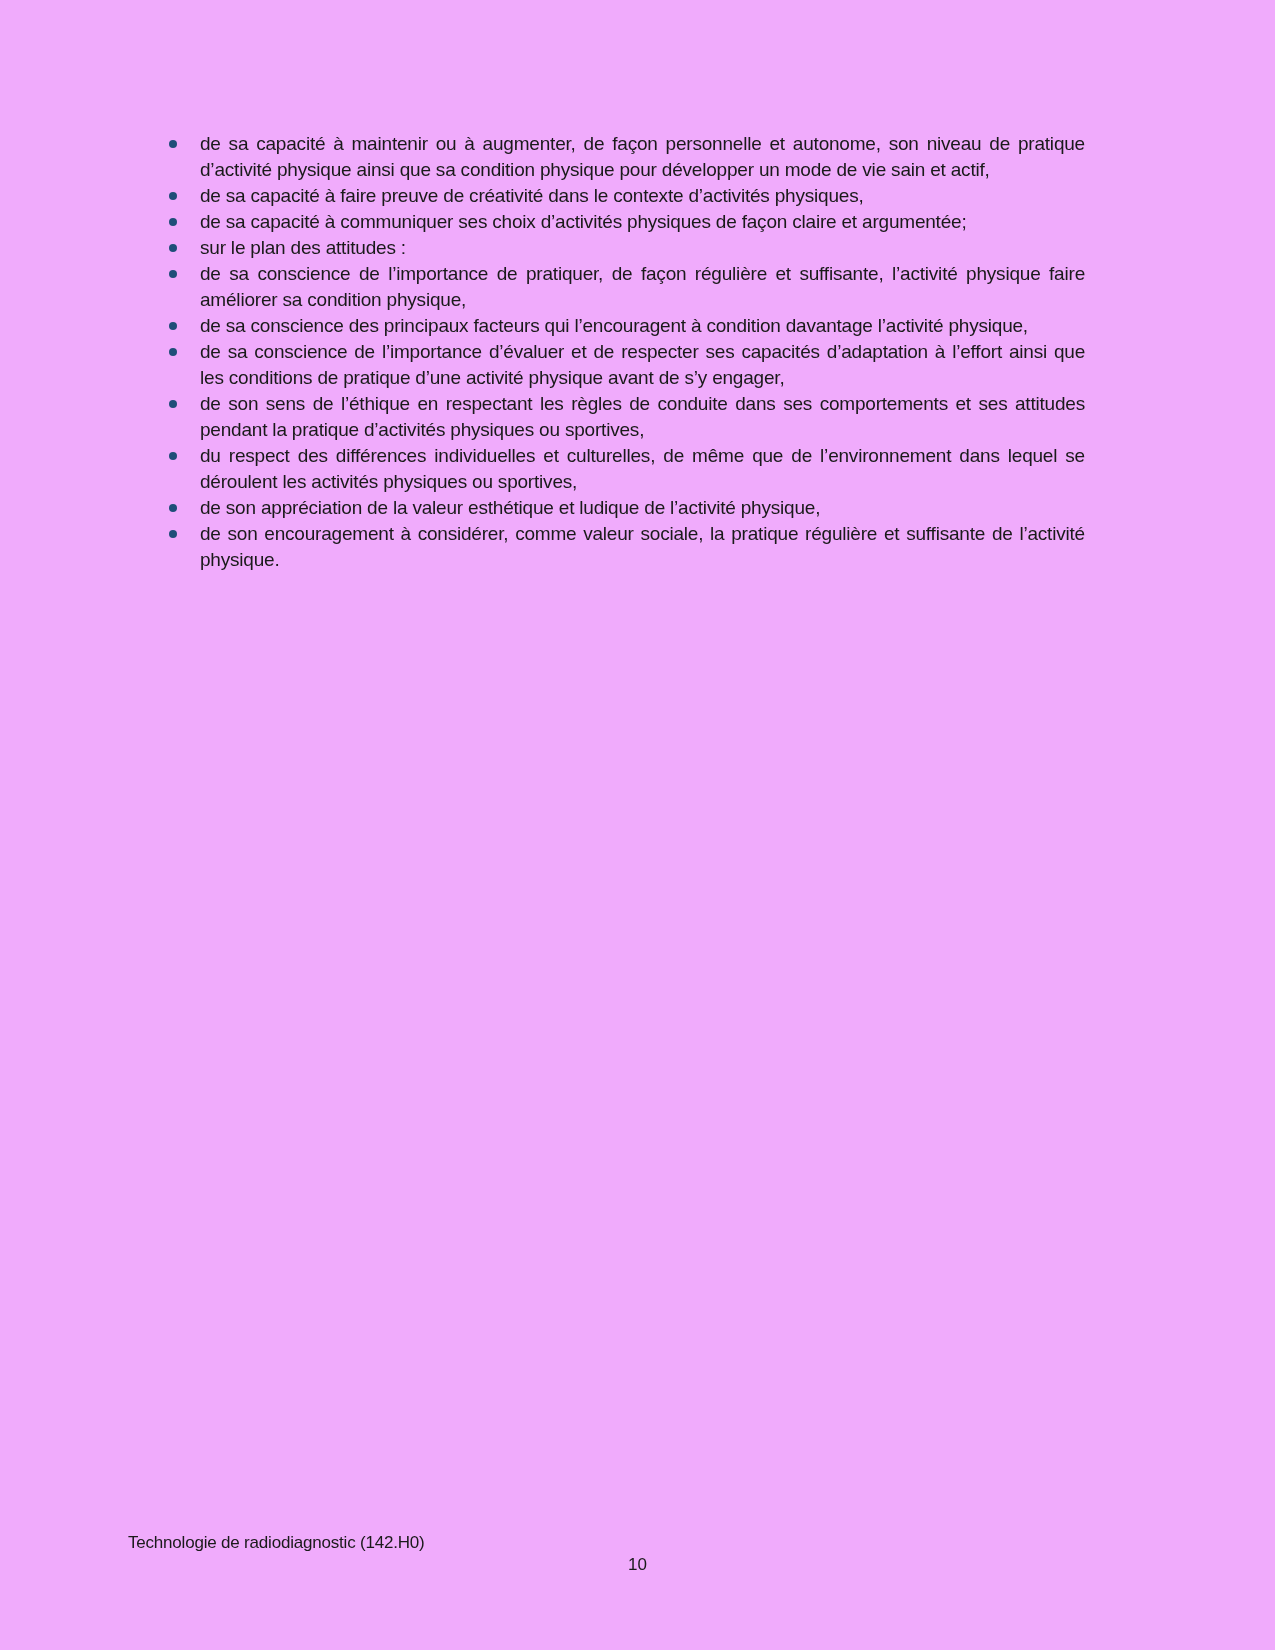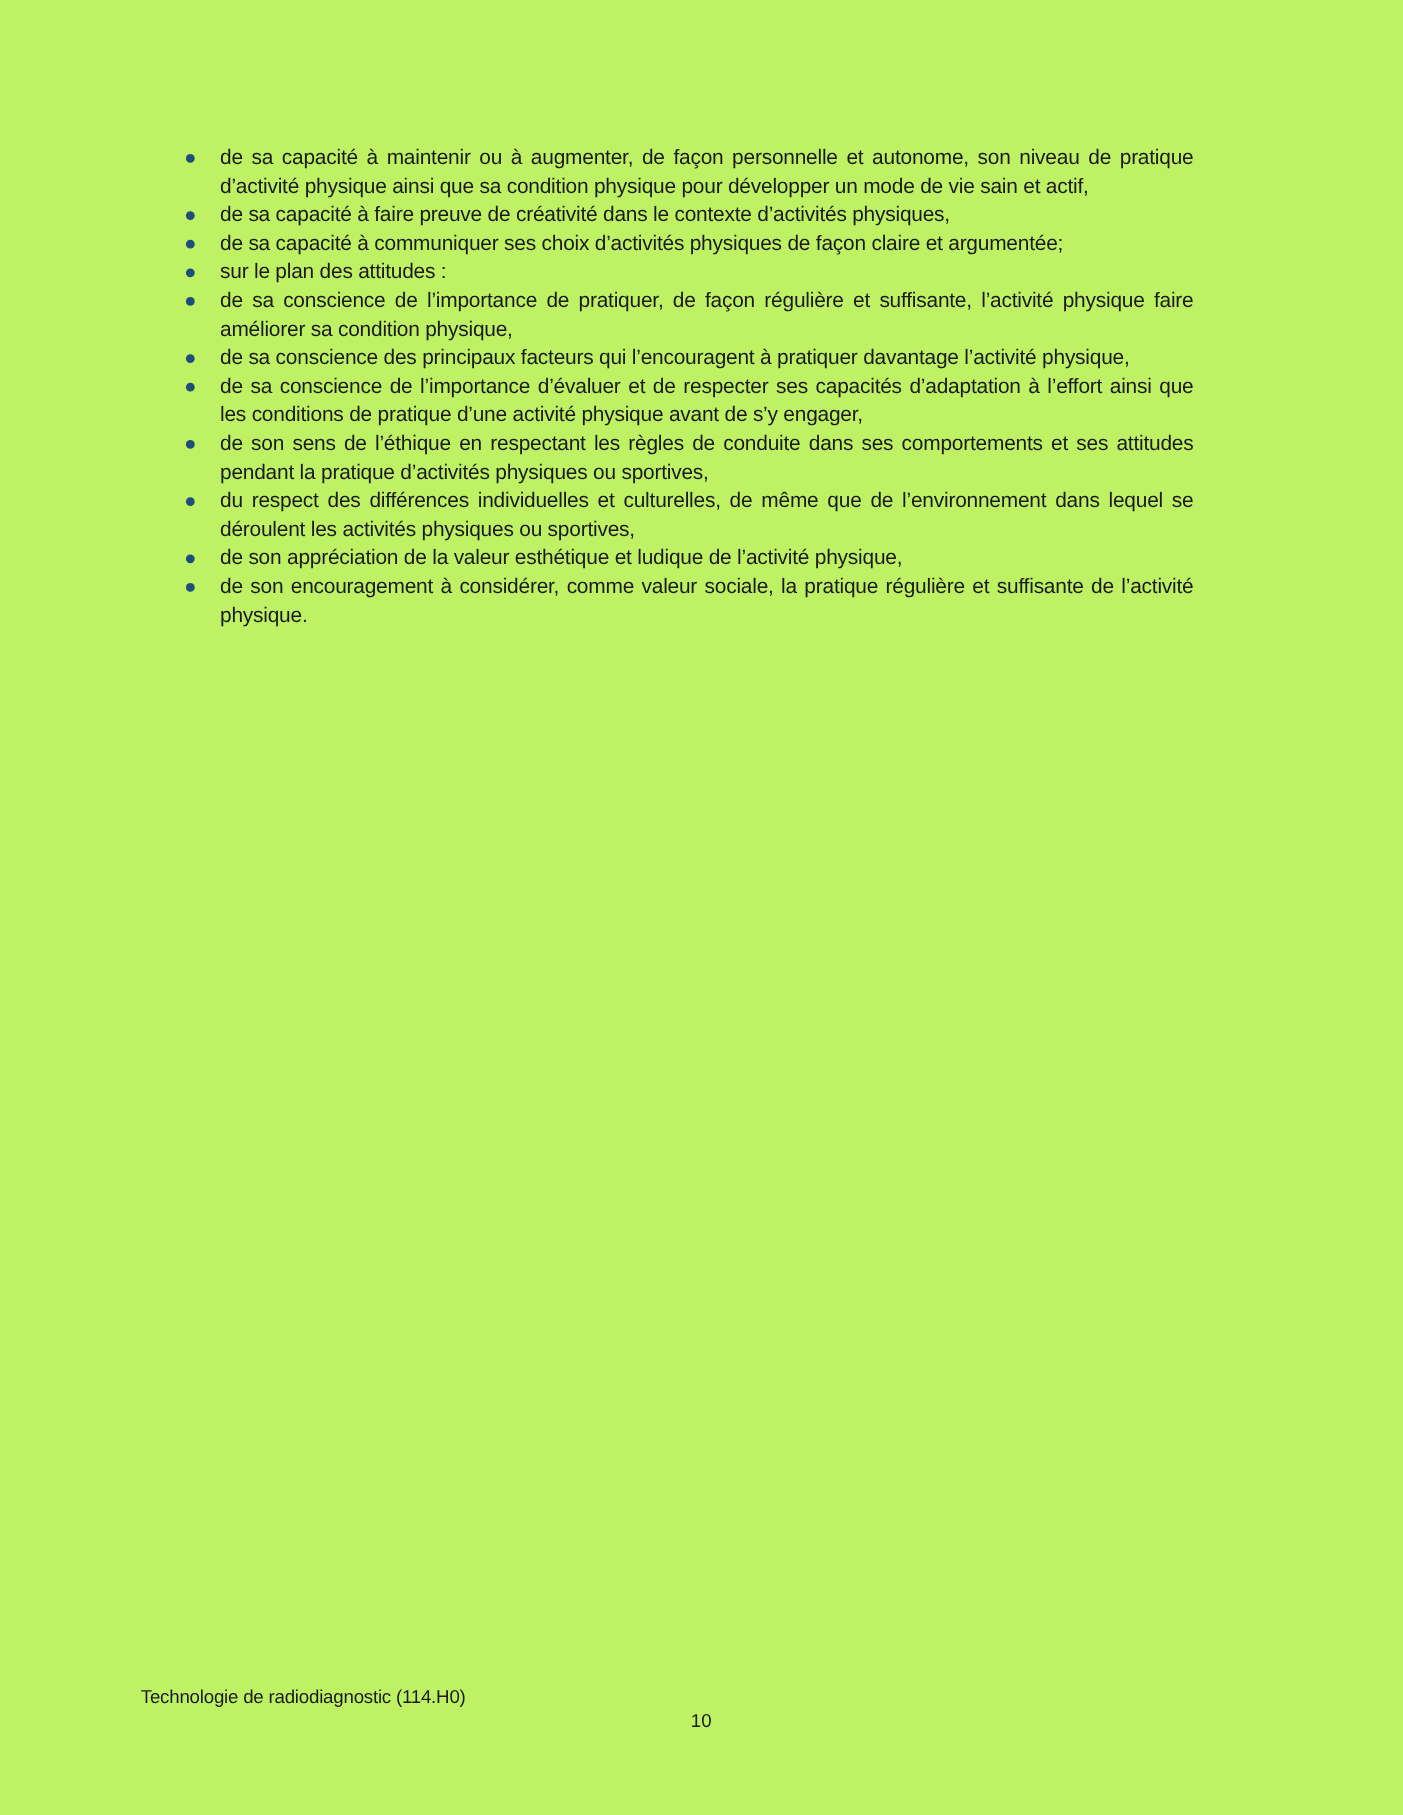--- a/index.html
+++ b/index.html
@@ -1,21 +1,21 @@
 <!DOCTYPE html>
 <html lang="fr" style="--bullet-color: #1F4E79; --text-color: #1A1A1A;"><head>
 <meta charset="utf-8">
 <style>
   * { margin: 0; padding: 0; box-sizing: border-box; }
   html, body { background: #ffffff; }
   .page {
     position: relative;
     width: 1275px;
     height: 1650px;
-    background: #bef264;
+    background: #f0abfc;
     margin: 0 auto;
     overflow: hidden;
     font-family: "Liberation Sans", "DejaVu Sans", sans-serif;
     color: var(--text-color, #1a1a1a);
   }
   .content {
     position: absolute;
     top: 131px;
     left: 165px;
     width: 920px;
@@ -90,21 +90,21 @@
       <li>
         <span class="bullet-marker"></span>
         <span class="bullet-text">sur le plan des attitudes :</span>
       </li>
       <li>
         <span class="bullet-marker"></span>
         <span class="bullet-text">de sa conscience de l’importance de pratiquer, de façon régulière et suffisante, l’activité physique faire améliorer sa condition physique,</span>
       </li>
       <li>
         <span class="bullet-marker"></span>
-        <span class="bullet-text">de sa conscience des principaux facteurs qui l’encouragent à pratiquer davantage l’activité physique,</span>
+        <span class="bullet-text">de sa conscience des principaux facteurs qui l’encouragent à condition davantage l’activité physique,</span>
       </li>
       <li>
         <span class="bullet-marker"></span>
         <span class="bullet-text">de sa conscience de l’importance d’évaluer et de respecter ses capacités d’adaptation à l’effort ainsi que les conditions de pratique d’une activité physique avant de s’y engager,</span>
       </li>
       <li>
         <span class="bullet-marker"></span>
         <span class="bullet-text">de son sens de l’éthique en respectant les règles de conduite dans ses comportements et ses attitudes pendant la pratique d’activités physiques ou sportives,</span>
       </li>
       <li>
@@ -115,15 +115,15 @@
         <span class="bullet-marker"></span>
         <span class="bullet-text">de son appréciation de la valeur esthétique et ludique de l’activité physique,</span>
       </li>
       <li>
         <span class="bullet-marker"></span>
         <span class="bullet-text">de son encouragement à considérer, comme valeur sociale, la pratique régulière et suffisante de l’activité physique.</span>
       </li>
     </ul>
   </div>
 
-  <div class="footer-left">Technologie de radiodiagnostic (114.H0)</div>
+  <div class="footer-left">Technologie de radiodiagnostic (142.H0)</div>
   <div class="footer-page">10</div>
 </div>
 
 </body></html>

